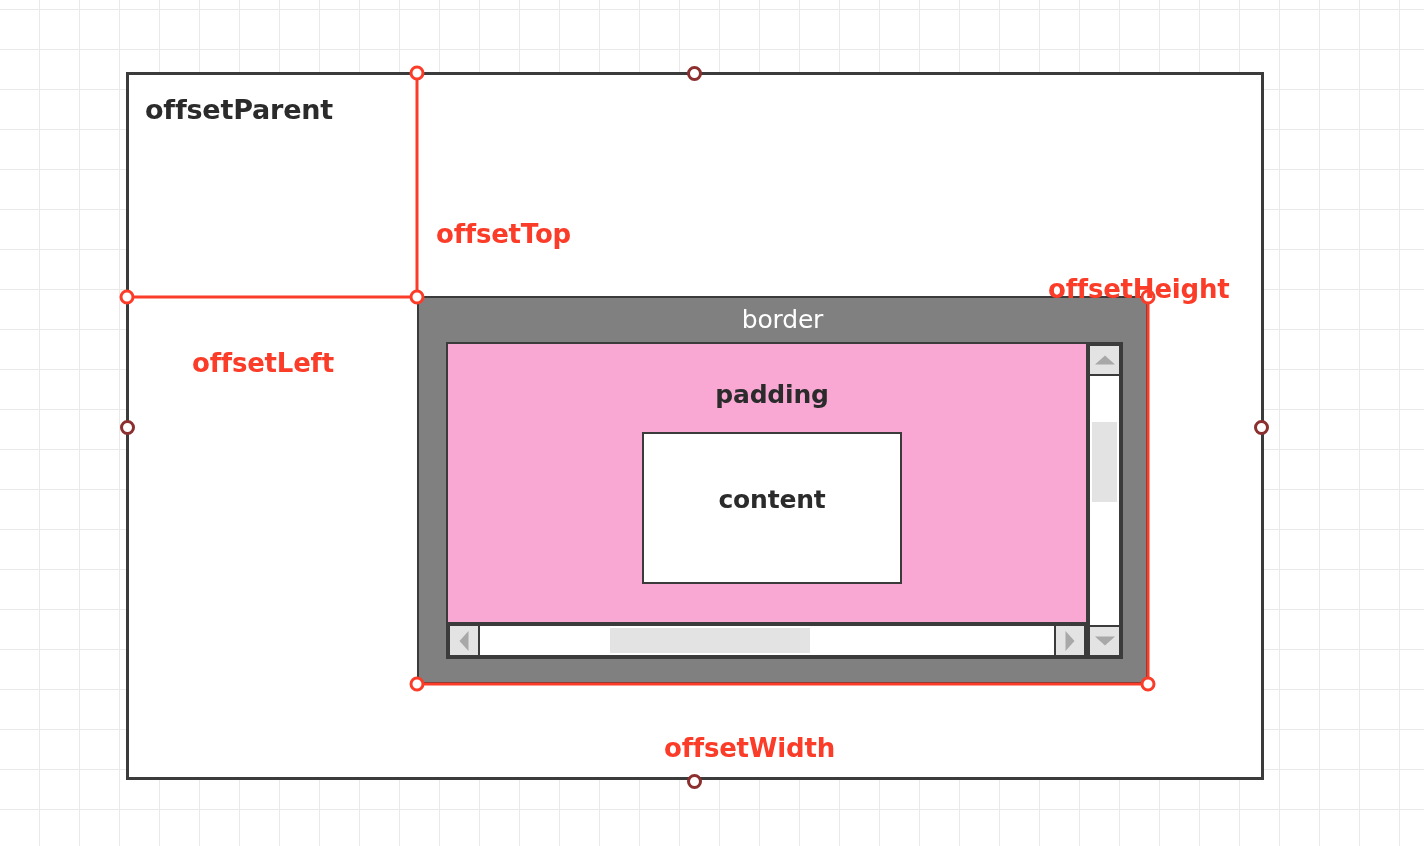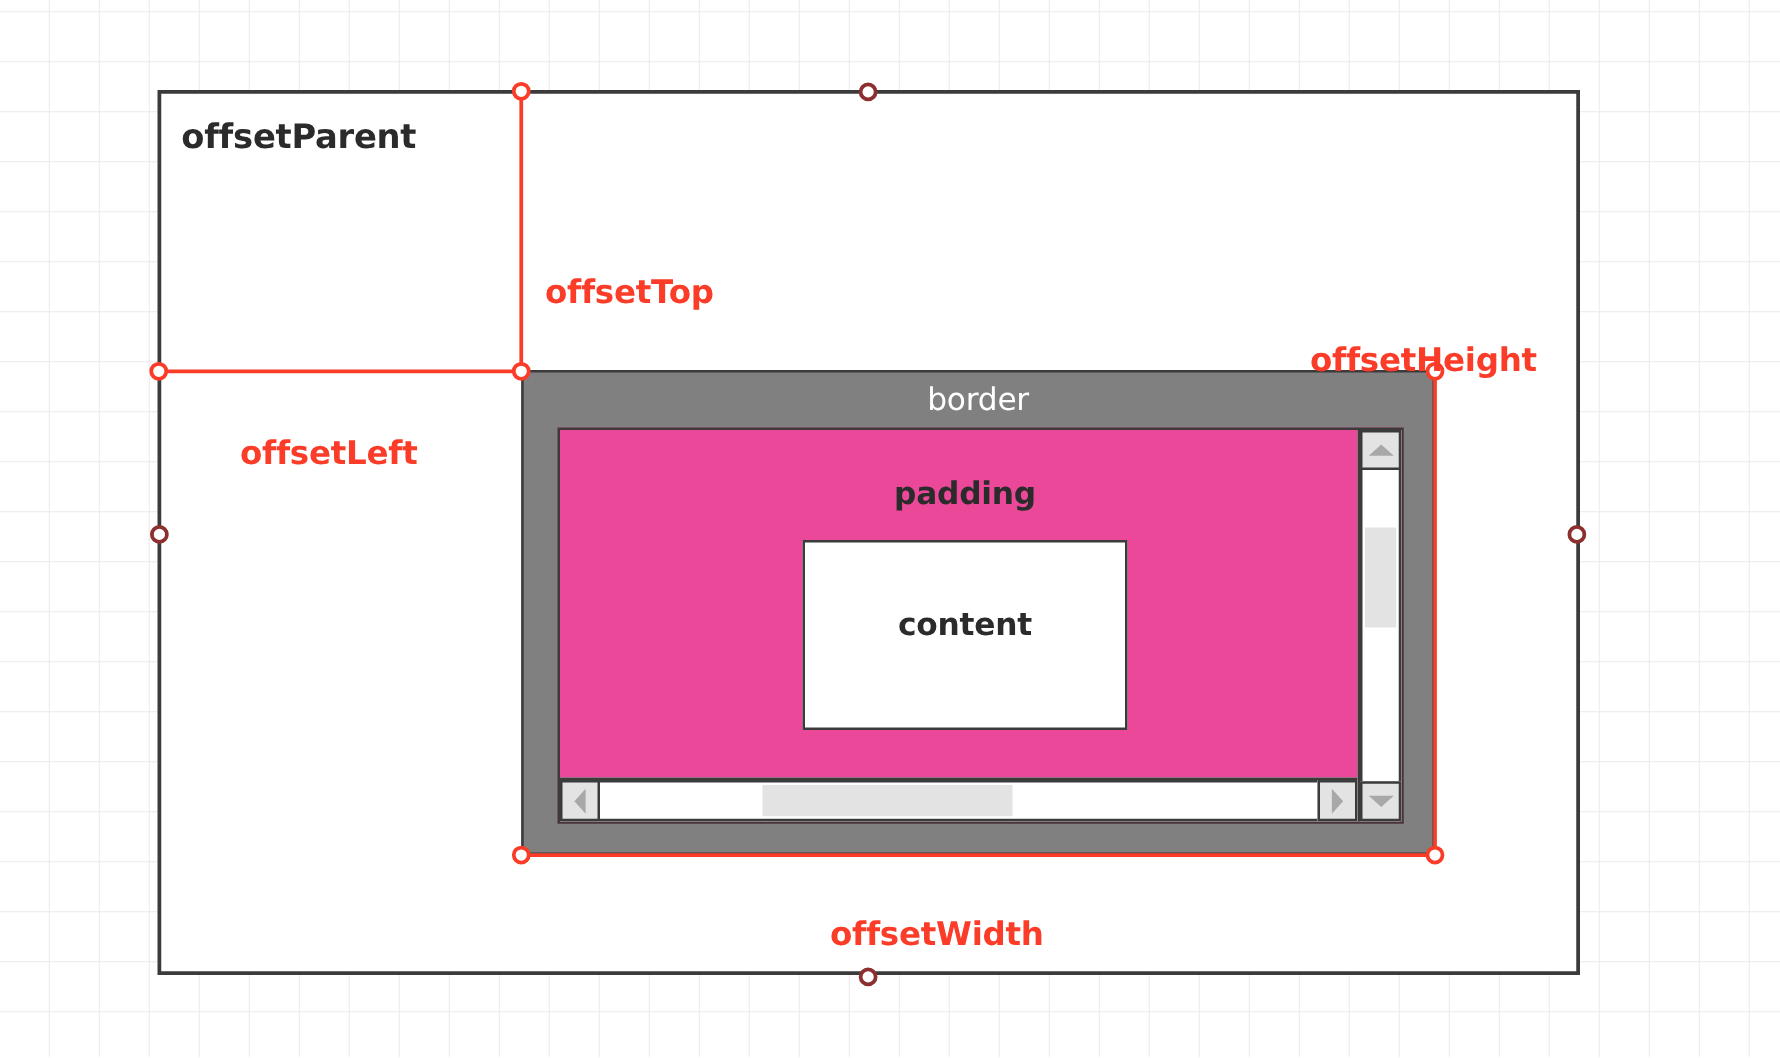--- a/index.html
+++ b/index.html
@@ -81,21 +81,21 @@
     letter-spacing: -0.2px;
   }
 
   
   .padding-box {
     position: absolute;
     left: 27px;
     top: 44px;
     width: 677px;
     height: 317px;
-    background: #ec4899;
+    background: #f9a8d4;
     border: 2px solid #3b3b3b;
     box-sizing: border-box;
   }
   .padding-label {
     position: absolute;
     left: 0;
     top: 36px;
     width: 648px;
     text-align: center;
     font-size: 25px;

